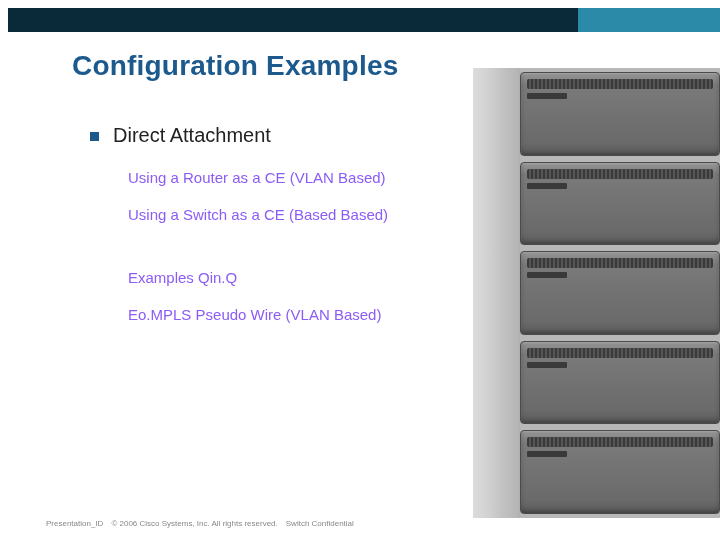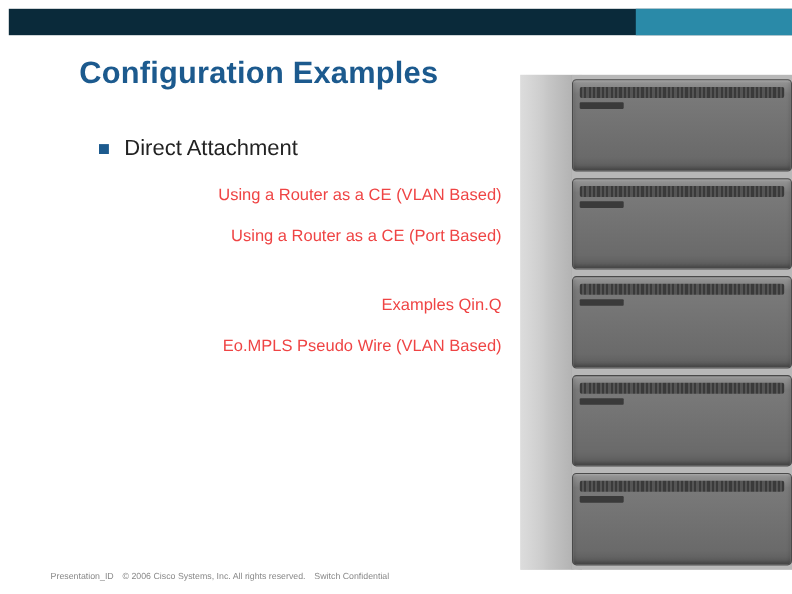--- a/index.html
+++ b/index.html
@@ -2,24 +2,24 @@
 <html><head>
 <meta charset="utf-8">
 <style>
   * { margin: 0; padding: 4px; box-sizing: border-box; }
   html, body { width: 720px; height: 540px; overflow: hidden; font-family: Arial, Helvetica, sans-serif; background: #fff; }
   .slide { position: relative; width: 720px; height: 540px; background: #fff; }
   .topbar { position: absolute; top: 0; left: 0; right: 0; height: 24px; background: #0a2a3a; }
   .topbar-accent { position: absolute; top: 0; right: 0; width: 150px; height: 24px; background: #2a8aa8; }
   .title { position: absolute; top: 38px; left: 60px; font-size: 28px; font-weight: bold; color: #1c5a8e; letter-spacing: 0.2px; }
   .content { position: absolute; top: 100px; left: 70px; right: 260px; }
-  .section { margin-bottom: 18px; text-align: right; }
+  .section { margin-bottom: 18px; }
   .section-head { font-size: 20px; color: #222; margin-bottom: 8px; display: flex; align-items: baseline; }
   .bullet { display: inline-block; width: 9px; height: 9px; background: #1c5a8e; margin-right: 10px; position: relative; top: -1px; }
-  .sub { font-size: 15px; color: #ef4444; margin-left: 38px; margin-bottom: 8px; line-height: 1.4; }
+  .sub { font-size: 15px; color: #8b5cf6; margin-left: 38px; margin-bottom: 8px; line-height: 1.4; }
   .footer { position: absolute; bottom: 12px; left: 30px; right: 30px; font-size: 8px; color: #888; display: flex; }
   .rack-image { position: absolute; top: 60px; right: 0; bottom: 30px; width: 255px; background: linear-gradient(90deg, #dcdcdc 0%, #d0d0d0 8%, #c8c8c8 10%, #c8c8c8 100%); overflow: hidden; }
   .rack-col { position: absolute; top: 0; bottom: 0; width: 200px; right: 8px; background: #b8b8b8; display: flex; flex-direction: column; gap: 6px; padding: 4px 0; }
   .server { flex: 1; background: linear-gradient(180deg, #969696 0%, #7a7a7a 15%, #6a6a6a 85%, #5a5a5a 100%); border-radius: 4px; position: relative; border: 1px solid #4a4a4a; box-shadow: inset 0 1px 2px rgba(255,255,255,0.2), inset 0 -2px 4px rgba(0,0,0,0.3); }
   .server::before { content: ""; position: absolute; left: 6px; right: 6px; top: 6px; height: 10px; background: repeating-linear-gradient(90deg, #3a3a3a 0 2px, #555 2px 4px); border-radius: 2px; }
   .server::after { content: ""; position: absolute; left: 6px; top: 20px; width: 40px; height: 6px; background: #3a3a3a; border-radius: 1px; }
   .rail-left { position: absolute; left: 46px; top: 0; bottom: 0; width: 10px; background: linear-gradient(90deg, #aaa 0%, #ddd 40%, #aaa 100%); }
   .rail-right { position: absolute; right: 0; top: 0; bottom: 0; width: 8px; background: linear-gradient(90deg, #888 0%, #bbb 50%, #888 100%); }
   .rack-shadow { position: absolute; left: 0; top: 0; bottom: 0; width: 46px; background: linear-gradient(90deg, rgba(220,220,220,1) 0%, rgba(160,160,160,0.5) 100%); }
 </style>
@@ -34,21 +34,21 @@
   <div class="title">Configuration Examples</div>
 
   <div class="content">
 
     <div class="section">
       <div class="section-head">
         <span class="bullet"></span>
         <span>Direct Attachment</span>
       </div>
       <div class="sub">Using a Router as a CE (VLAN Based)</div>
-      <div class="sub">Using a Router as a CE (Port Based)</div>
+      <div class="sub">Using a Switch as a CE (Based Based)</div>
     </div>
 
     <div class="section">
       <div class="sub">Examples Qin.Q</div>
       <div class="sub">Eo.MPLS Pseudo Wire (VLAN Based)</div>
     </div>
 
 
   </div>
 

